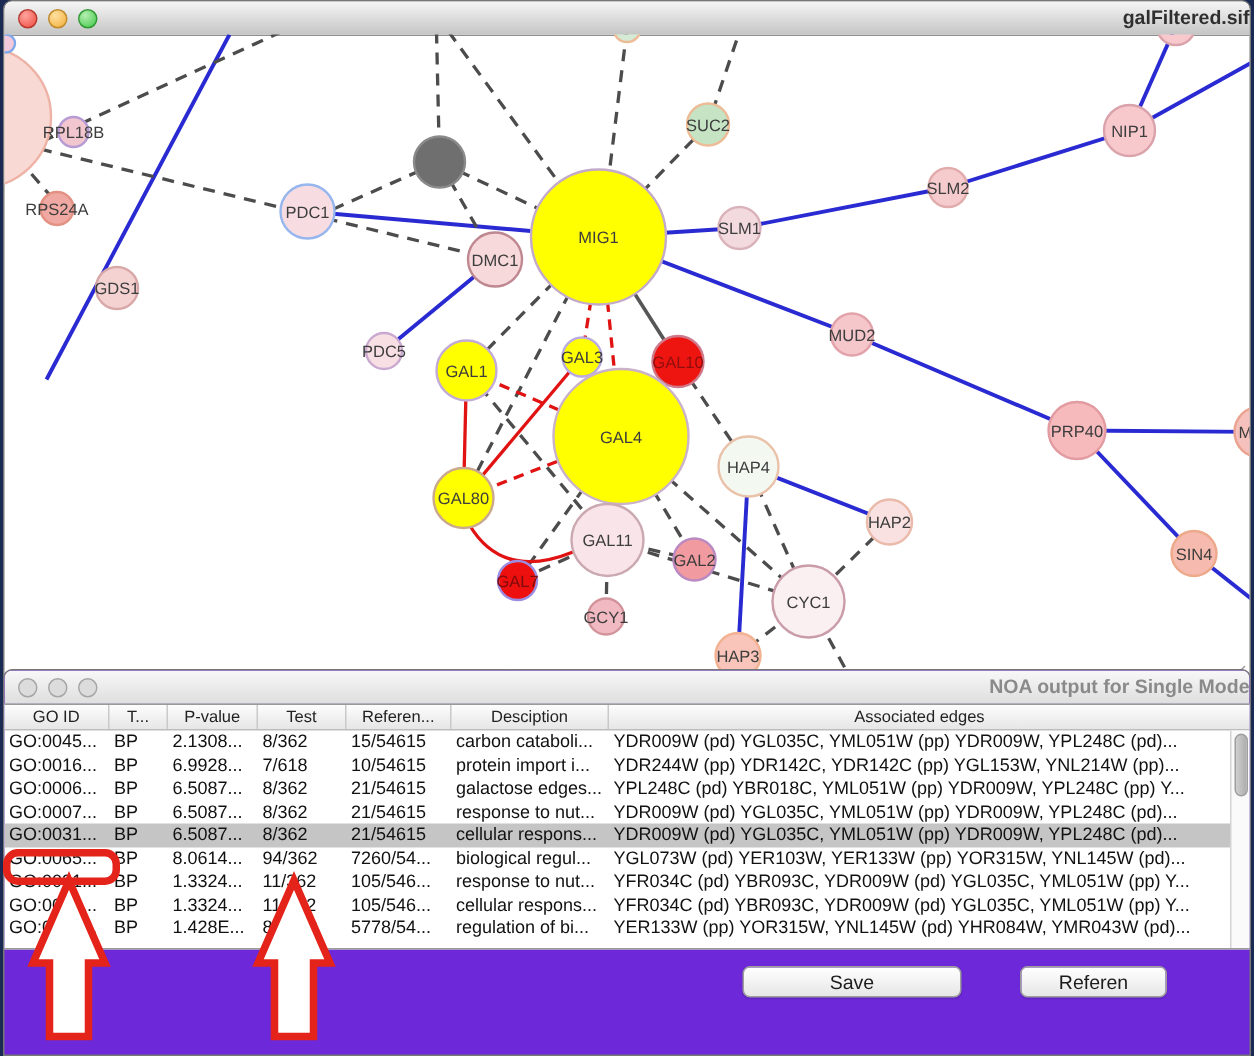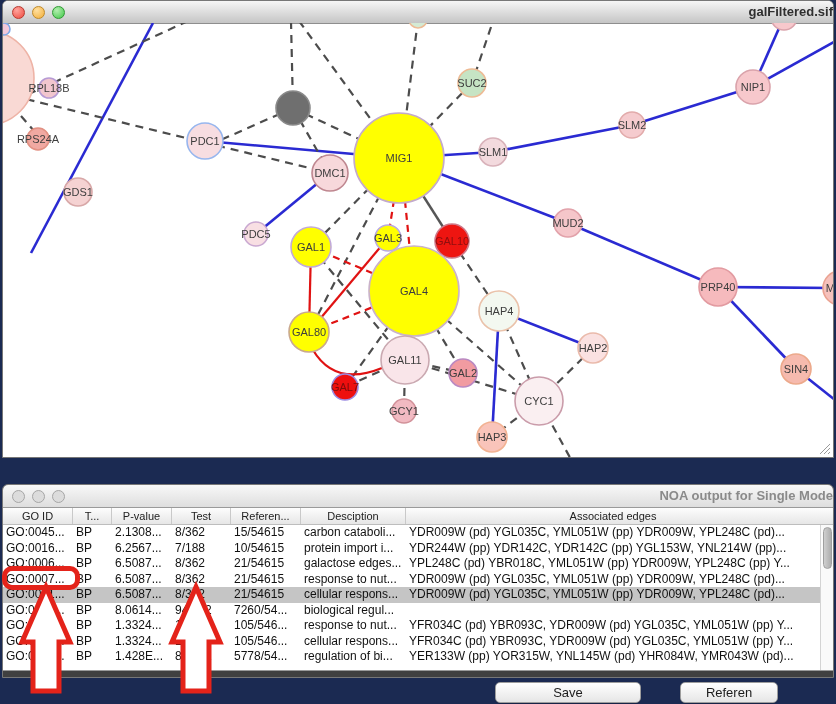--- a/index.html
+++ b/index.html
@@ -1,19 +1,19 @@
 <!DOCTYPE html>
 <html><head>
 <meta charset="utf-8">
 <style>
   html,body{margin:0;padding:0;}
   body{width:836px;height:704px;background:#1b2a52;font-family:"Liberation Sans",sans-serif;position:relative;overflow:hidden;}
   .window{position:absolute;left:2px;width:832px;box-sizing:border-box;border:1px solid #777;border-radius:6px 6px 0 0;}
   #net-window{top:0;height:458px;background:#fff;}
-  #noa-window{top:484px;height:194px;background:#404040;}
+  #noa-window{top:446px;height:258px;background:#6d28d9;}
   .titlebar{height:22px;background:linear-gradient(#f6f6f6,#c5c5c5);border-bottom:1px solid #8e8e8e;border-radius:5px 5px 0 0;position:relative;text-align:right;}
   .titlebar .title{font-size:13px;line-height:22px;color:#2f2f2f;font-weight:bold;}
   #noa-window .titlebar{background:linear-gradient(#f8f8f8,#dedede);}
   #noa-window .title{color:#8a8a8a;}
   .lights{position:absolute;left:9px;top:4.5px;display:flex;gap:7px;}
   .light{width:13px;height:13px;border-radius:50%;box-sizing:border-box;}
   .light.red{background:radial-gradient(circle at 35% 30%,#ffa49d,#ee4b40);border:1px solid #b8392e;}
   .light.yellow{background:radial-gradient(circle at 35% 30%,#ffe0a0,#f2ae38);border:1px solid #c08a28;}
   .light.green{background:radial-gradient(circle at 35% 30%,#b4eeb0,#41c948);border:1px solid #2f9a33;}
   .light.off{background:#dcdcdc;border:1px solid #a6a6a6;}
@@ -201,22 +201,22 @@
             <div class="td">BP</div>
             <div class="td">2.1308...</div>
             <div class="td">8/362</div>
             <div class="td">15/54615</div>
             <div class="td">carbon cataboli...</div>
             <div class="td">YDR009W (pd) YGL035C, YML051W (pp) YDR009W, YPL248C (pd)...</div>
           </div>
           <div class="tr">
             <div class="td">GO:0016...</div>
             <div class="td">BP</div>
-            <div class="td">6.2567...</div>
-            <div class="td">7/188</div>
+            <div class="td">6.9928...</div>
+            <div class="td">7/618</div>
             <div class="td">10/54615</div>
             <div class="td">protein import i...</div>
             <div class="td">YDR244W (pp) YDR142C, YDR142C (pp) YGL153W, YNL214W (pp)...</div>
           </div>
           <div class="tr">
             <div class="td">GO:0006...</div>
             <div class="td">BP</div>
             <div class="td">6.5087...</div>
             <div class="td">8/362</div>
             <div class="td">21/54615</div>
@@ -241,20 +241,21 @@
             <div class="td">cellular respons...</div>
             <div class="td">YDR009W (pd) YGL035C, YML051W (pp) YDR009W, YPL248C (pd)...</div>
           </div>
           <div class="tr">
             <div class="td">GO:0065...</div>
             <div class="td">BP</div>
             <div class="td">8.0614...</div>
             <div class="td">94/362</div>
             <div class="td">7260/54...</div>
             <div class="td">biological regul...</div>
+            <div class="td">YGL073W (pd) YER103W, YER133W (pp) YOR315W, YNL145W (pd)...</div>
           </div>
           <div class="tr">
             <div class="td">GO:0031...</div>
             <div class="td">BP</div>
             <div class="td">1.3324...</div>
             <div class="td">11/362</div>
             <div class="td">105/546...</div>
             <div class="td">response to nut...</div>
             <div class="td">YFR034C (pd) YBR093C, YDR009W (pd) YGL035C, YML051W (pp) Y...</div>
           </div>

